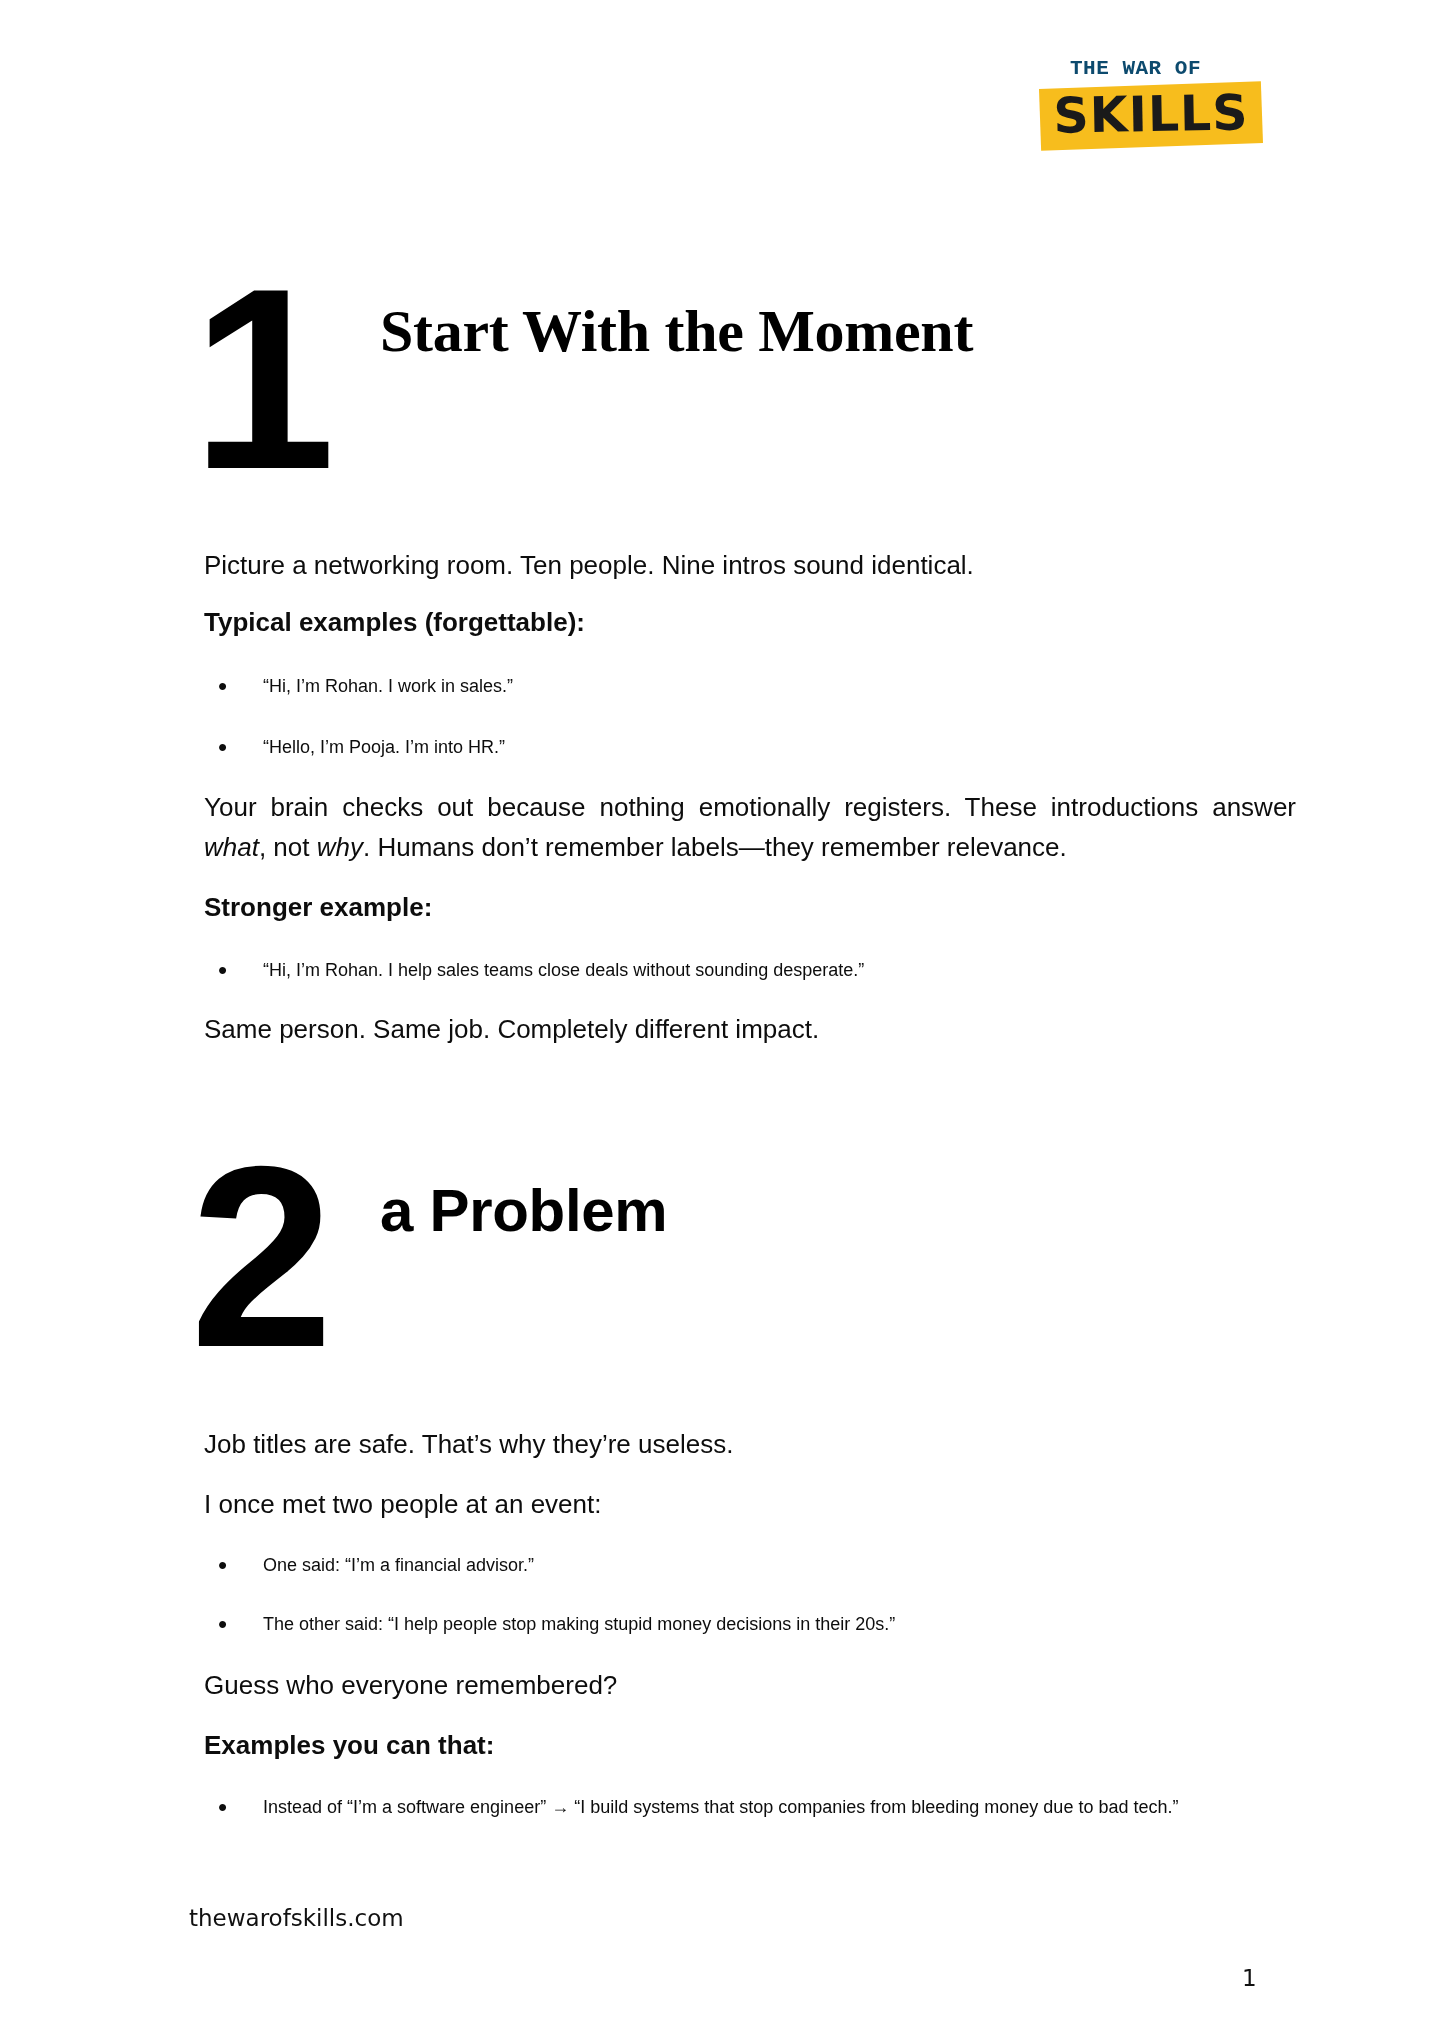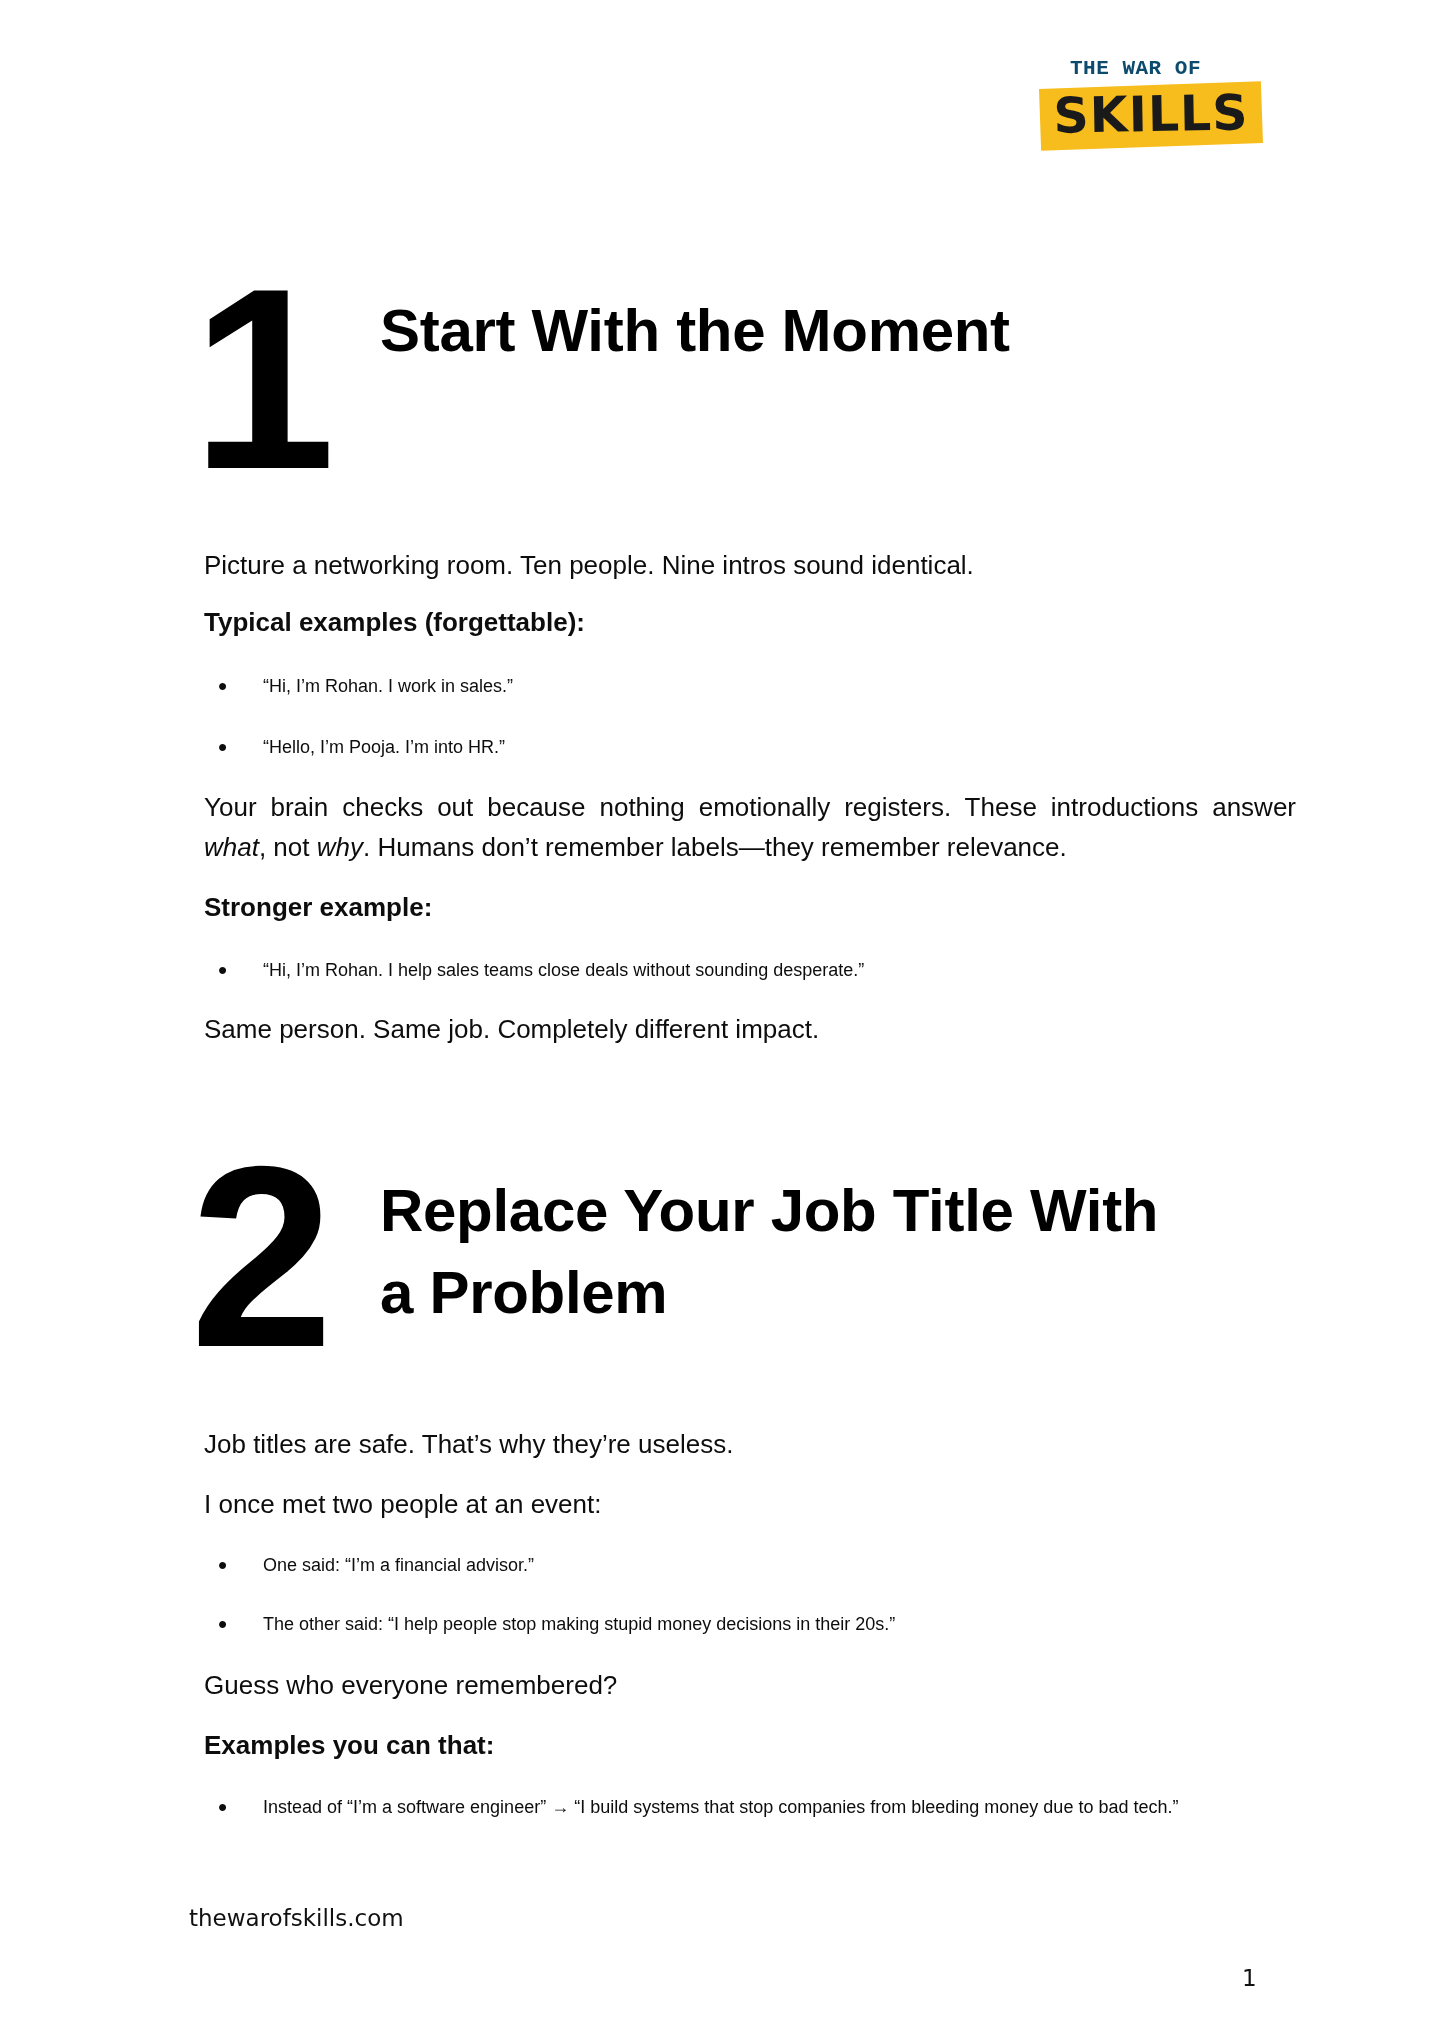--- a/index.html
+++ b/index.html
@@ -16,21 +16,21 @@
                  font-family: "DejaVu Sans", sans-serif; font-weight: 900; font-size: 49px; line-height: 56px;
                  letter-spacing: 1px; color: #1a1a1a; transform: rotate(-1deg); }
 
   
   .big-num { position: absolute; font-family: "Liberation Sans", sans-serif; font-weight: 700; color: #000;
              line-height: 1; }
   .num1 { left: 192px; top: 250px; font-size: 258px; letter-spacing: -6px; }
   .num2 { left: 190px; top: 1128px; font-size: 258px; }
   .heading { position: absolute; left: 380px; font-weight: 700; font-size: 60px; line-height: 82px;
              color: #000; letter-spacing: -0.3px; }
-  .h1 { top: 290px; }
+  .h1 { top: 290px; font-family: Liberation Serif, serif; }
   .h2 { top: 1170px; }
 
   
   .p { position: absolute; left: 176px; font-size: 26px; line-height: 40px; color: #0d0d0d; white-space: nowrap; margin-left: 28px; }
   .p.b { font-weight: 700; }
   .p.just { width: 1092px; white-space: normal; text-align: justify; }
   .bullet { position: absolute; left: 218px; font-size: 26px; line-height: 40px; }
   .li { position: absolute; left: 263px; font-size: 18px; line-height: 40px; white-space: nowrap; }
   .li.wrap { white-space: normal; width: 1010px; }
   em { font-style: italic; }
@@ -66,21 +66,20 @@
 <div class="p just" style="top:787px;"><span>Your brain checks out because nothing emotionally registers. These introductions answer </span><em>what</em><span>, not </span><em>why</em><span>. Humans don’t remember labels—they remember relevance.</span></div>
 
 <div class="p b" style="top:887px;">Stronger example:</div>
 <div class="bullet" style="top:950px;">•</div>
 <div class="li" style="top:950px;">“Hi, I’m Rohan. I help sales teams close deals without sounding desperate.”</div>
 
 <div class="p" style="top:1009px;">Same person. Same job. Completely different impact.</div>
 
 <div class="big-num num2">2</div>
 <div class="heading h2">
-  <div>Replace Your Job Title With</div>
   <div>a Problem</div>
 </div>
 
 <div class="p" style="top:1424px;">Job titles are safe. That’s why they’re useless.</div>
 <div class="p" style="top:1484px;">I once met two people at an event:</div>
 
 <div class="bullet" style="top:1545px;">•</div>
 <div class="li" style="top:1545px;">One said: “I’m a financial advisor.”</div>
 <div class="bullet" style="top:1604px;">•</div>
 <div class="li" style="top:1604px;">The other said: “I help people stop making stupid money decisions in their 20s.”</div>

